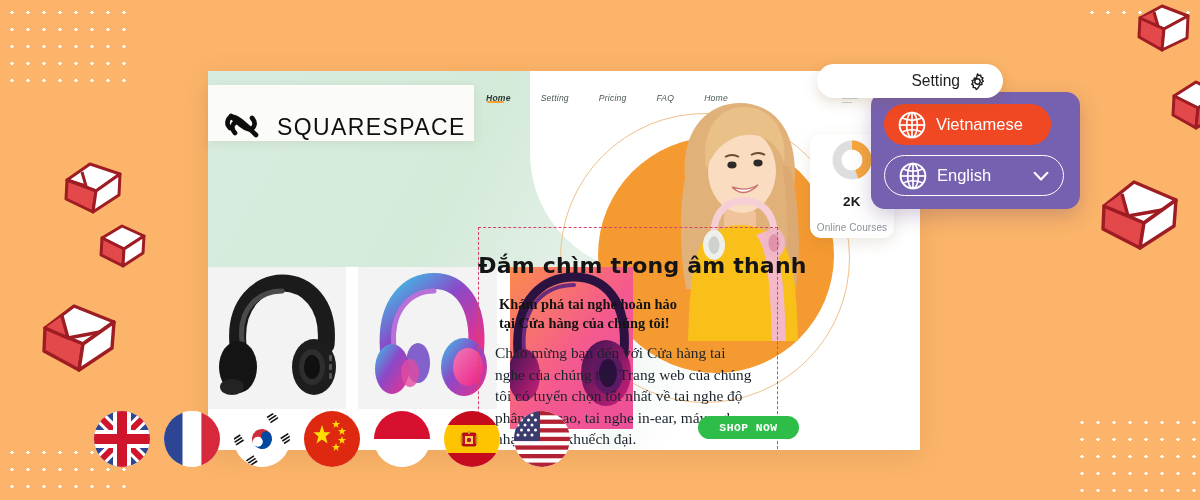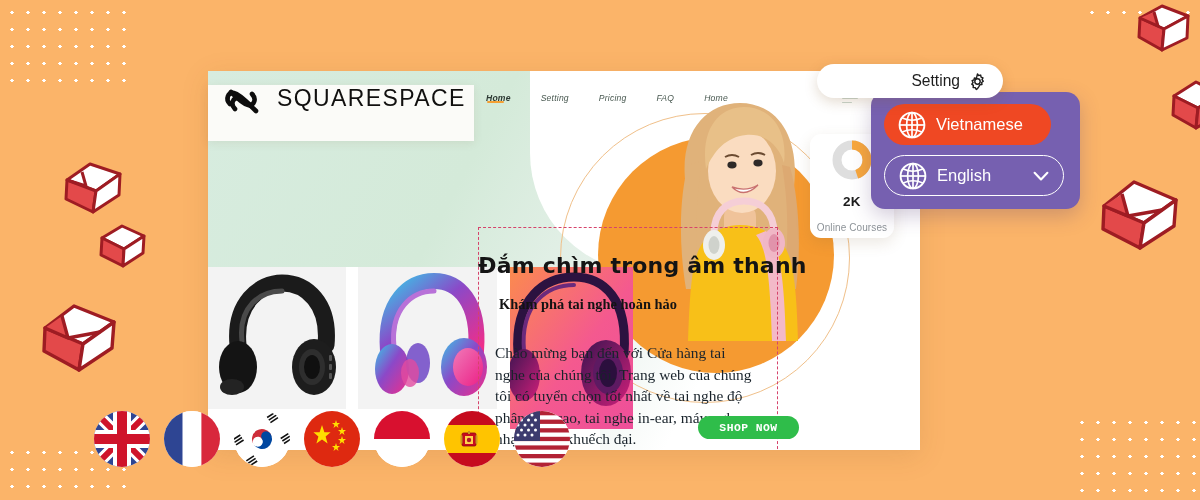--- a/index.html
+++ b/index.html
@@ -111,21 +111,21 @@
     background:#c9d6cf; margin-bottom: 3px; border-radius: 1px;
   }
   #nav-mark span:last-child { width: 10px; }
 
   
   #logo-bar {
     position: absolute;
     left: 208px; top: 85px;
     width: 266px; height: 56px;
     background: #fbfbf8;
-    display: flex; align-items: flex-start;
+    display: flex; align-items: flex-end;
     padding-left: 14px;
     gap: 13px;
     z-index: 8;
     box-shadow: 0 2px 9px rgba(110,80,40,.10);
   }
   #logo-text {
     font-size: 23px;
     letter-spacing: 1.4px;
     color: #11100f;
     font-family: "Liberation Sans", sans-serif;
@@ -413,20 +413,21 @@
     </div>
     <div id="nav-mark">
       <span></span>
         <span></span>
     </div>
 
     <div id="headline-box"></div>
     <div id="headline">Đắm chìm trong âm thanh</div>
     <div id="subhead">
       <div>Khám phá tai nghe hoàn hảo</div>
+      <div>tại Cửa hàng của chúng tôi!</div>
     </div>
     <div id="body-copy">Chào mừng bạn đến với Cửa hàng tai nghe của chúng tôi. Trang web của chúng tôi có tuyển chọn tốt nhất về tai nghe độ phân giải cao, tai nghe in-ear, máy nghe nhạc và bộ khuếch đại.</div>
 
 
     <div class="stat-card" id="stat-courses">
       <svg width="42" height="42" viewBox="0 0 42 42">
         <circle cx="21" cy="21" r="15" fill="none" stroke="#dedede" stroke-width="9"></circle>
         <circle cx="21" cy="21" r="15" fill="none" stroke="#f7a73d" stroke-width="9" stroke-dasharray="66 94" stroke-dashoffset="24" transform="rotate(-90 21 21)" stroke-linecap="butt"></circle>
       </svg>
       <div id="courses-value">2K</div>

